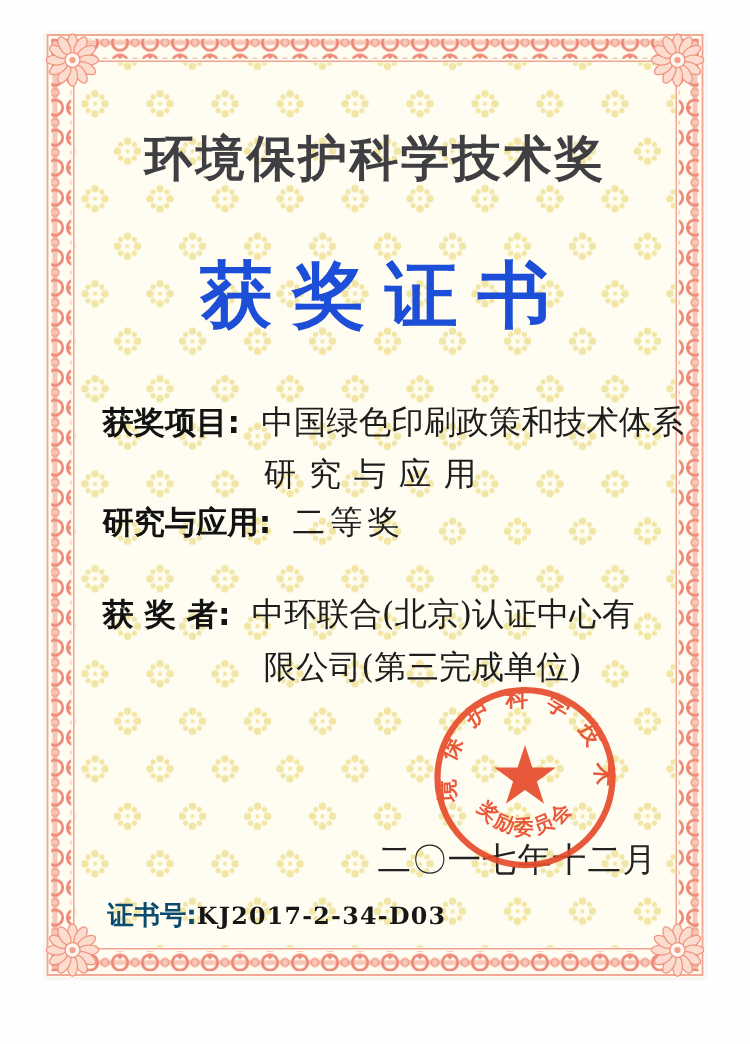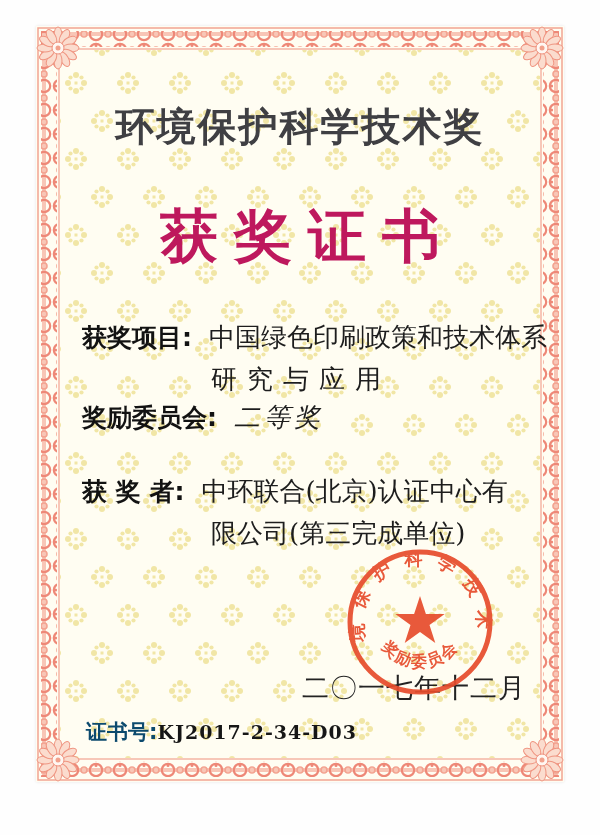--- a/index.html
+++ b/index.html
@@ -44,21 +44,21 @@
   .main-title {
     position: absolute;
     left: 0; top: 172px;
     width: 100%;
     text-align: center;
     font-family: "DejaVu Serif", serif;
     font-weight: 700;
     font-size: 58px;
     letter-spacing: 16px;
     text-indent: 16px;
-    color: #be185d;
+    color: #1d4ed8;
   }
   .row {
     position: absolute;
     left: 46px;
     white-space: nowrap;
   }
   .row .label {
     font-family: "DejaVu Sans", sans-serif;
     font-weight: 700;
     font-size: 25px;
@@ -68,21 +68,21 @@
     font-family: "DejaVu Serif", serif;
     font-weight: 400;
     font-size: 26px;
     color: #1d1d1d;
     margin-left: 17px;
   }
   .row-project   { top: 294px; }
   .row-project2  { top: 336px; left: 158px; }
   .row-project2 .value { letter-spacing: 10px; }
   .row-grade     { top: 374px; }
-  .row-grade .value { letter-spacing: 4px; font-style: italic; }
+  .row-grade .value { letter-spacing: 4px; }
   .row-winner    { top: 448px; }
   .row-winner2   { top: 490px; left: 158px; }
   .issue-date {
     position: absolute;
     left: 266px;
     top: 644px;
     font-family: "DejaVu Sans", sans-serif;
     font-weight: 400;
     font-size: 27px;
     letter-spacing: 1px;
@@ -202,21 +202,21 @@
     <div class="main-title">获奖证书</div>
 
     <div class="row row-project">
       <span class="label">获奖项目:</span><span class="value">中国绿色印刷政策和技术体系</span>
     </div>
     <div class="row row-project2">
       <span class="value">研究与应用</span>
     </div>
 
     <div class="row row-grade">
-      <span class="label">奖励委员会:</span><span class="value">二等奖</span>
+      <span class="label">研究与应用:</span><span class="value">二等奖</span>
     </div>
 
     <div class="row row-winner">
       <span class="label">获 奖 者:</span><span class="value">中环联合(北京)认证中心有</span>
     </div>
     <div class="row row-winner2">
       <span class="value">限公司(第三完成单位)</span>
     </div>
 
     <div class="issue-date">二〇一七年十二月</div>

